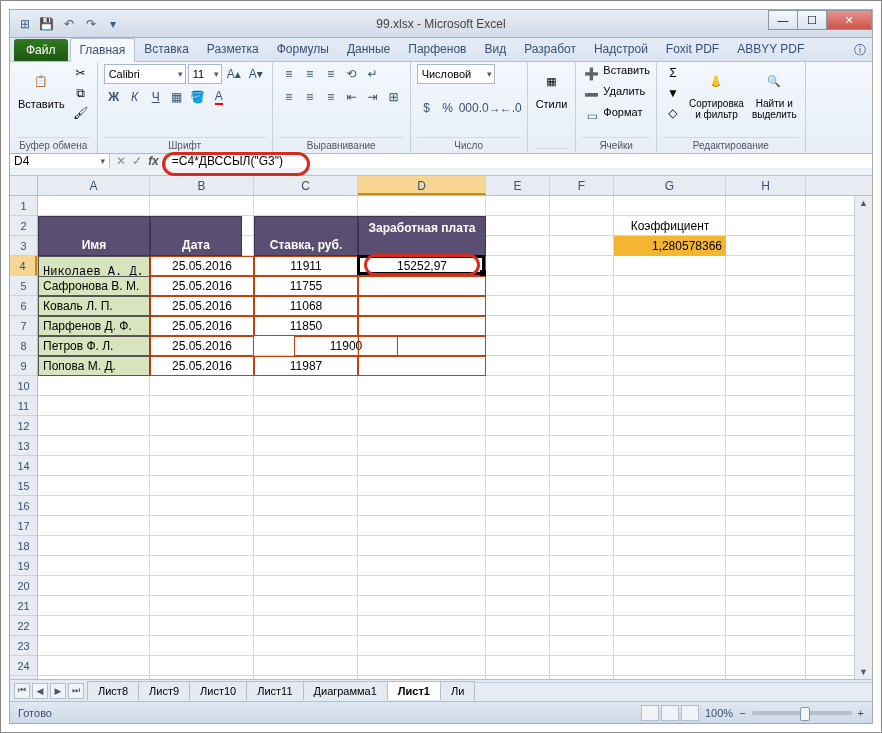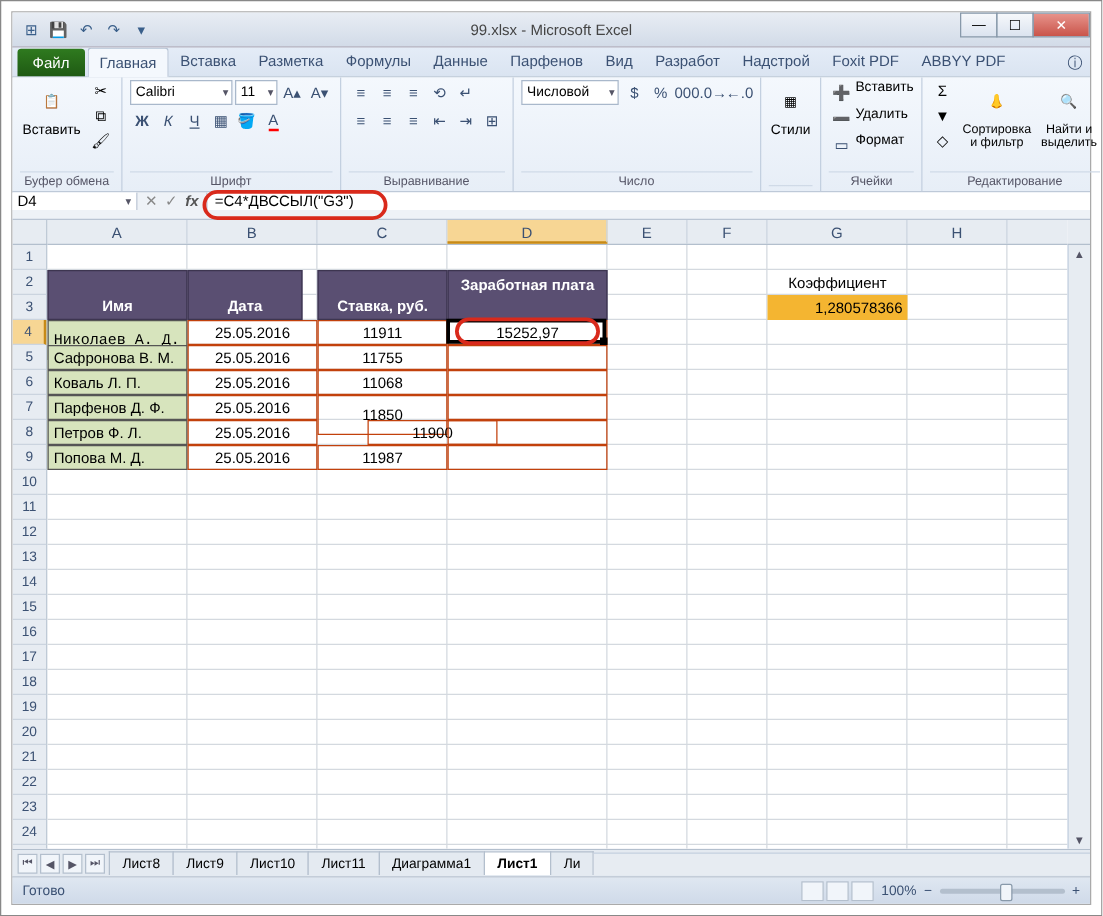--- a/index.html
+++ b/index.html
@@ -178,21 +178,21 @@
         <div class="rb">≡</div>
         <div class="rb">⇤</div>
         <div class="rb">⇥</div>
         <div class="rb">⊞</div>
       </div>
     </div>
     <div class="group-label">Выравнивание</div>
   </div>
 
   <div class="group">
-    <div class="group-content" style="flex-direction:row; gap:3px">
+    <div class="group-content" style="flex-direction:column; gap:14px">
       <div class="combo" style="width:78px">Числовой</div>
       <div class="btnrow">
         <div class="rb">$</div>
         <div class="rb">%</div>
         <div class="rb">000</div>
         <div class="rb">.0→</div>
         <div class="rb">←.0</div>
       </div>
     </div>
     <div class="group-label">Число</div>
@@ -348,21 +348,21 @@
             <div class="cell name-cell" style="left: 0px; top: 80px; width: 112px; height: 20px;">Сафронова В. М.</div>
             <div class="cell data-cell" style="left: 112px; top: 80px; width: 104px; height: 20px;">25.05.2016</div>
             <div class="cell data-cell" style="left: 216px; top: 80px; width: 104px; height: 20px;">11755</div>
             <div class="cell data-cell" style="left: 320px; top: 80px; width: 128px; height: 20px;"></div>
             <div class="cell name-cell" style="left: 0px; top: 100px; width: 112px; height: 20px;">Коваль Л. П.</div>
             <div class="cell data-cell" style="left: 112px; top: 100px; width: 104px; height: 20px;">25.05.2016</div>
             <div class="cell data-cell" style="left: 216px; top: 100px; width: 104px; height: 20px;">11068</div>
             <div class="cell data-cell" style="left: 320px; top: 100px; width: 128px; height: 20px;"></div>
             <div class="cell name-cell" style="left: 0px; top: 120px; width: 112px; height: 20px;">Парфенов Д. Ф.</div>
             <div class="cell data-cell" style="left: 112px; top: 120px; width: 104px; height: 20px;">25.05.2016</div>
-            <div class="cell data-cell" style="left: 216px; top: 120px; width: 104px; height: 32px;">11850</div>
+            <div class="cell data-cell" style="left: 216px; top: 120px; width: 104px; height: 20px;">11850</div>
             <div class="cell data-cell" style="left: 320px; top: 120px; width: 128px; height: 20px;"></div>
             <div class="cell name-cell" style="left: 0px; top: 140px; width: 112px; height: 20px;">Петров Ф. Л.</div>
             <div class="cell data-cell" style="left: 112px; top: 140px; width: 104px; height: 20px;">25.05.2016</div>
             <div class="cell data-cell" style="left: 216px; top: 140px; width: 104px; height: 20px; margin-left: 40px;">11900</div>
             <div class="cell data-cell" style="left: 320px; top: 140px; width: 128px; height: 20px;"></div>
             <div class="cell name-cell" style="left: 0px; top: 160px; width: 112px; height: 20px;">Попова М. Д.</div>
             <div class="cell data-cell" style="left: 112px; top: 160px; width: 104px; height: 20px;">25.05.2016</div>
             <div class="cell data-cell" style="left: 216px; top: 160px; width: 104px; height: 20px;">11987</div>
             <div class="cell data-cell" style="left: 320px; top: 160px; width: 128px; height: 20px;"></div>
             <div class="cell coef-label" style="left: 576px; top: 20px; width: 112px; height: 20px;">Коэффициент</div>

